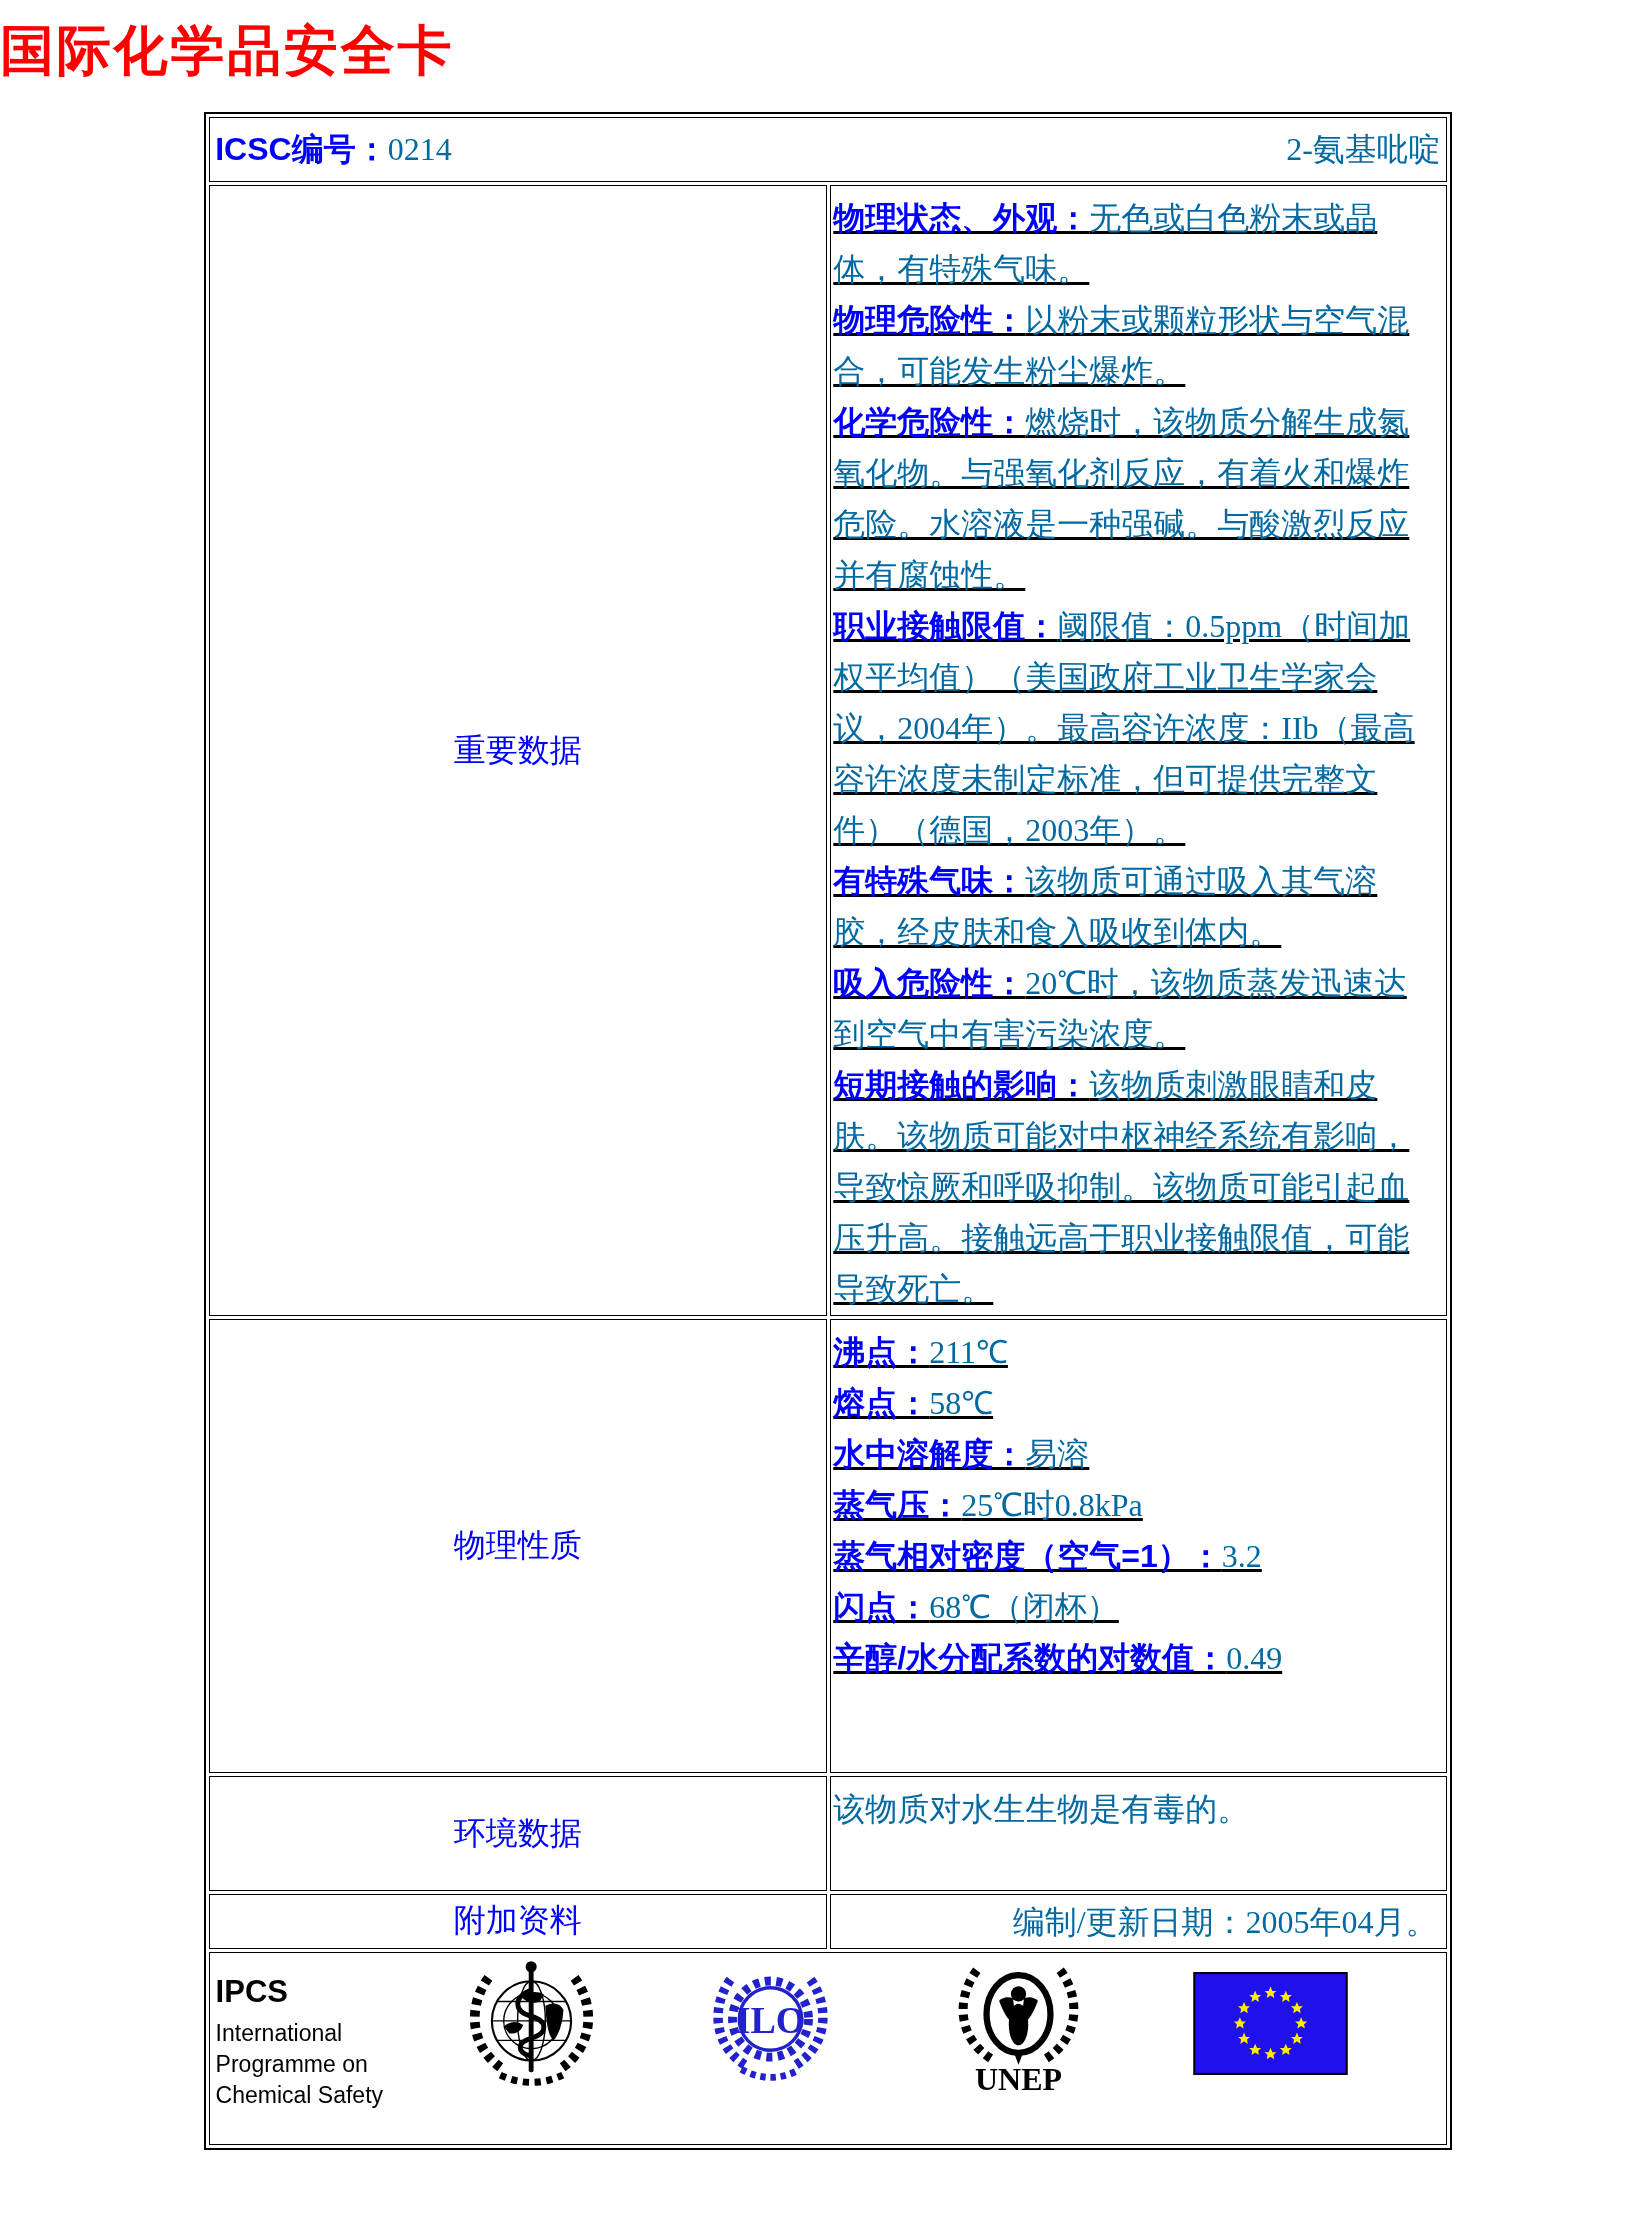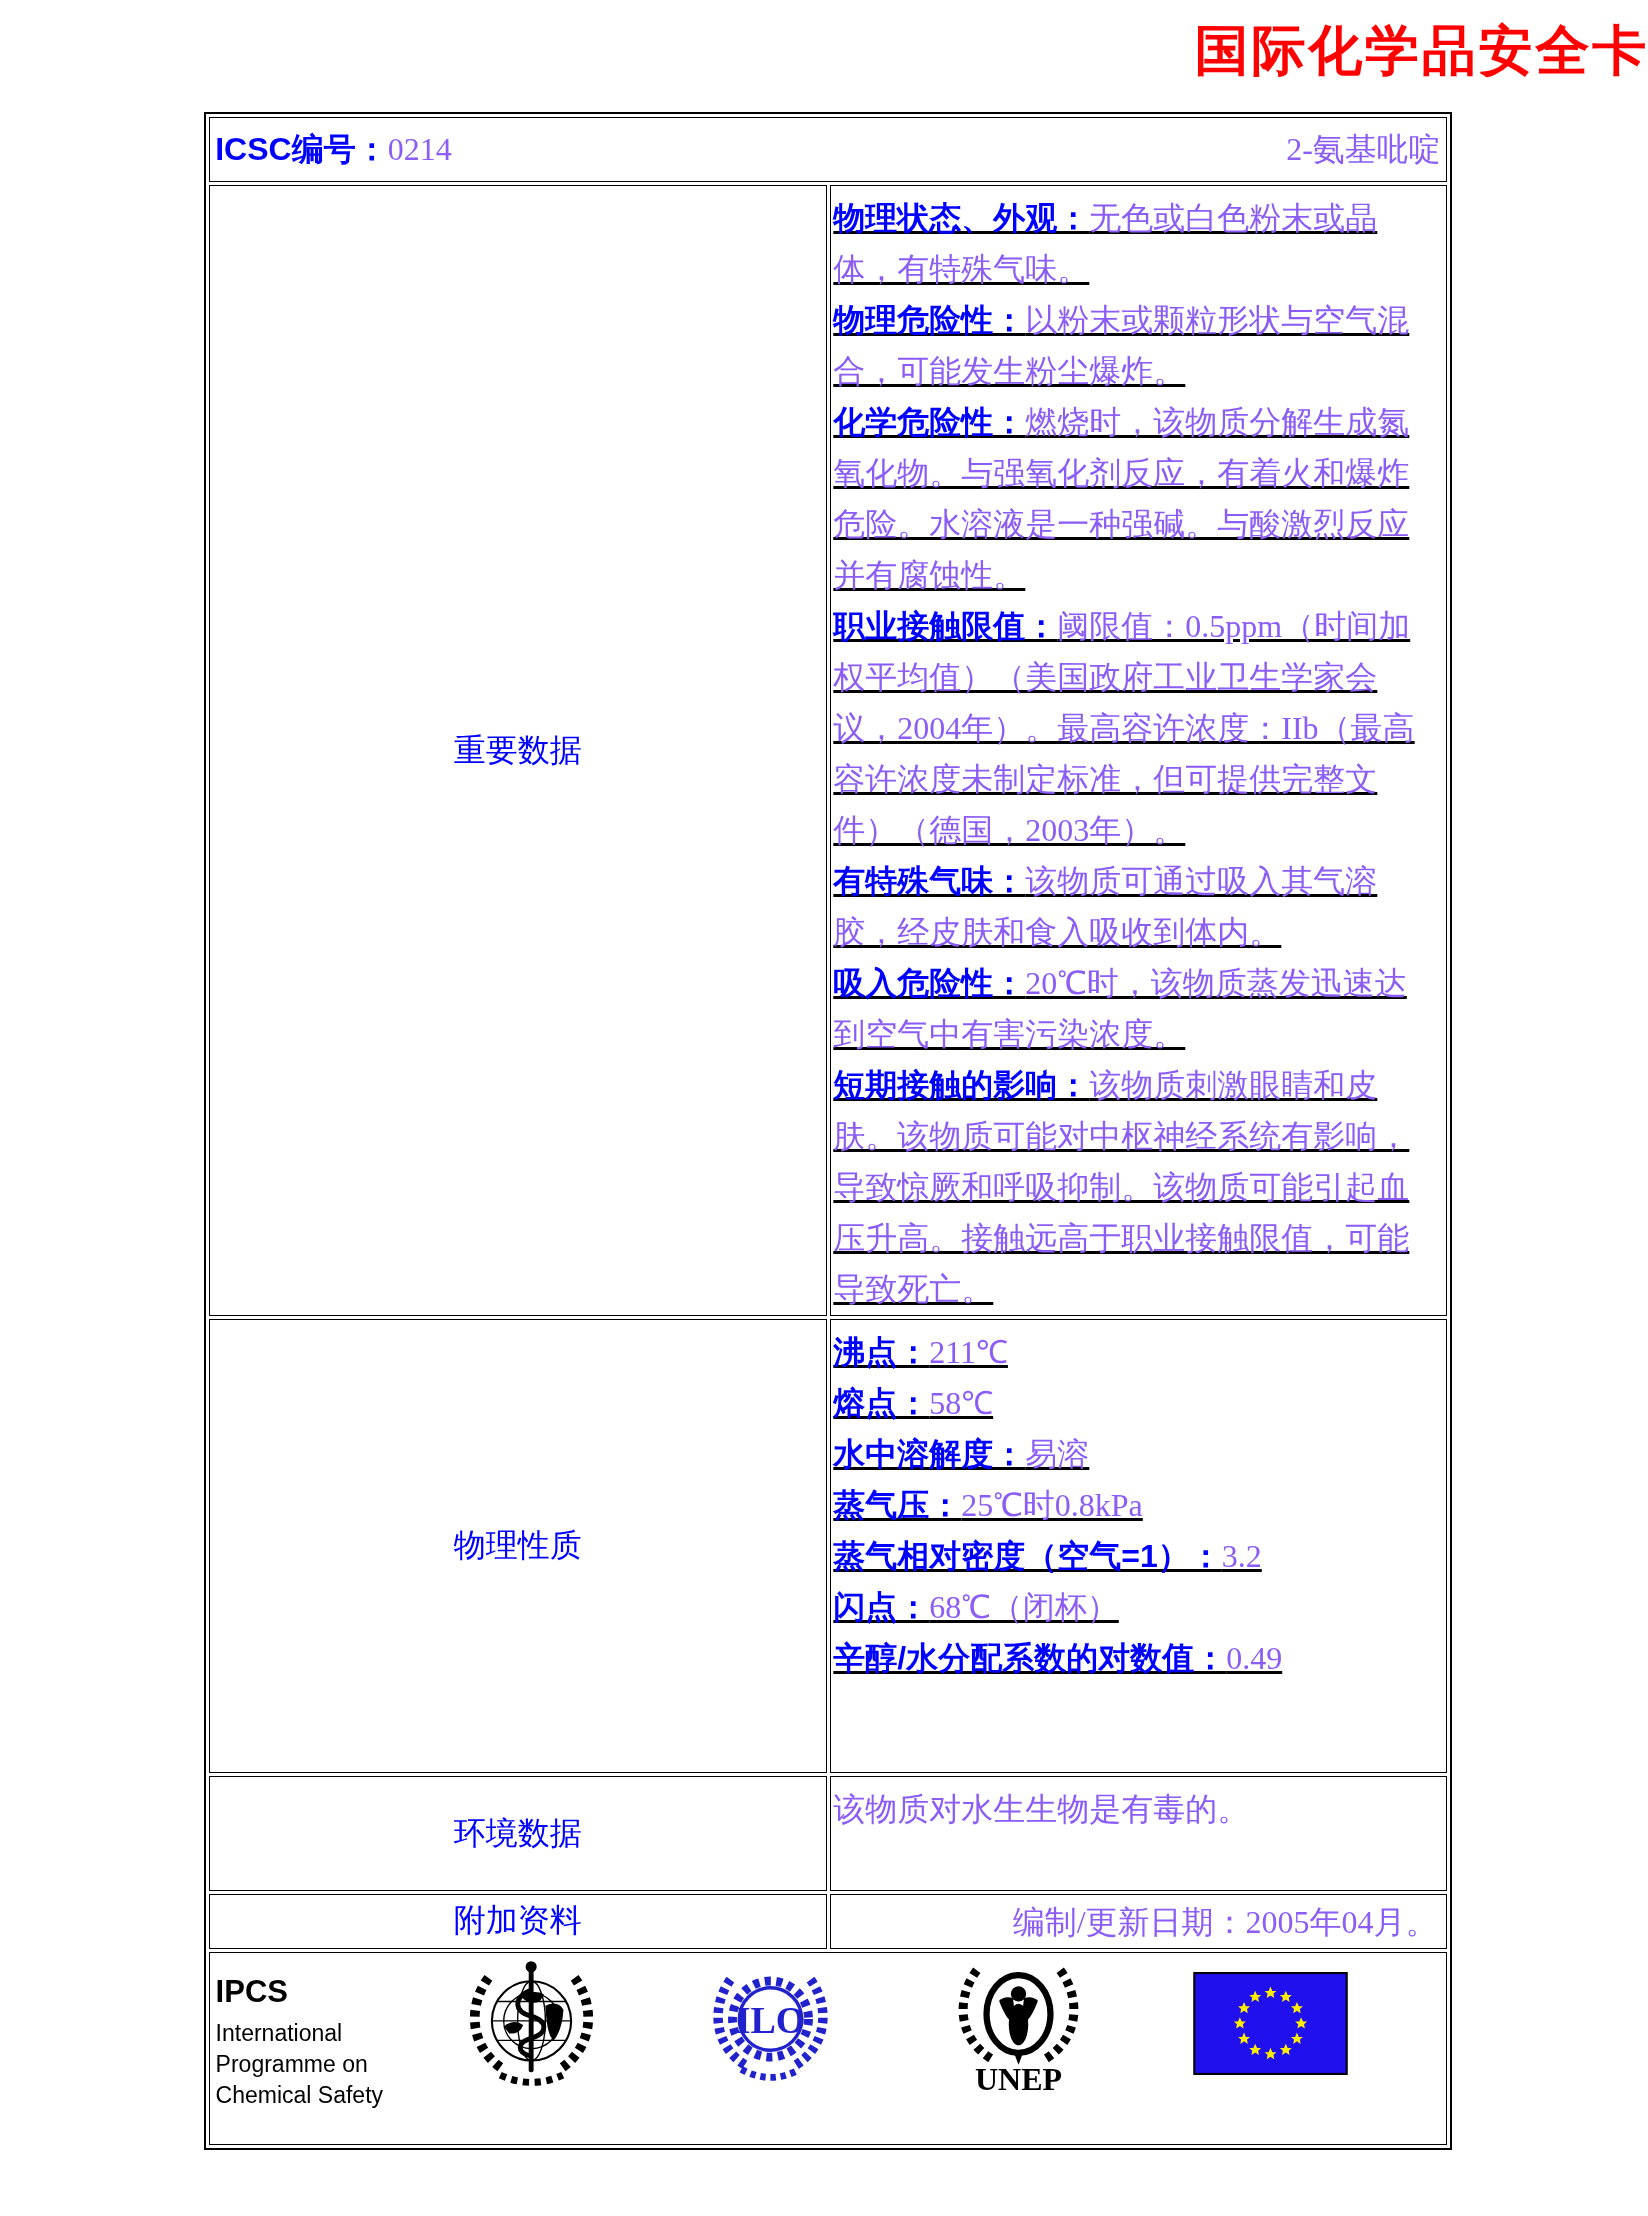--- a/index.html
+++ b/index.html
@@ -3,21 +3,21 @@
 <meta charset="utf-8">
 <style>
   html,body { margin:0; padding:0; }
   body {
     width:1649px; height:2216px;
     background:#ffffff;
     font-family:"Liberation Serif", serif;
     color:#000;
   }
   .page-title {
-    text-align:right;
+    text-align:left;
     color:#FF0000;
     font-weight:bold;
     font-size:54px;
     padding-top:15.3px;
     letter-spacing:2.8px;
     font-family:"Liberation Serif", serif;
   }
   table.card {
     margin-left:204px;
     margin-top:24px;
@@ -50,21 +50,21 @@
     align-items:center;
     height:61px;
     font-size:32px;
     padding:0 4.2px;
   }
   .lbl {
     color:#0000FF;
     font-family:"Liberation Sans", sans-serif;
     font-weight:bold;
   }
-  .txt { color:#8b5cf6; }
+  .txt { color:#0369a1; }
   .entry { margin:0;text-decoration:underline; }
   td.logos-cell { height:189px; position:relative; }
   .ipcs-block {
     position:absolute; left:5.6px; top:21px;
     font-family:"Liberation Sans", sans-serif; color:#000;
   }
   .ipcs-big { font-size:31px; font-weight:bold; margin-bottom:8.4px; }
   .ipcs-small { font-size:23px; line-height:31px; }
   .logo-who  { position:absolute; left:252px;  top:4.2px; }
   .logo-ilo  { position:absolute; left:496px;  top:9.7px; }

